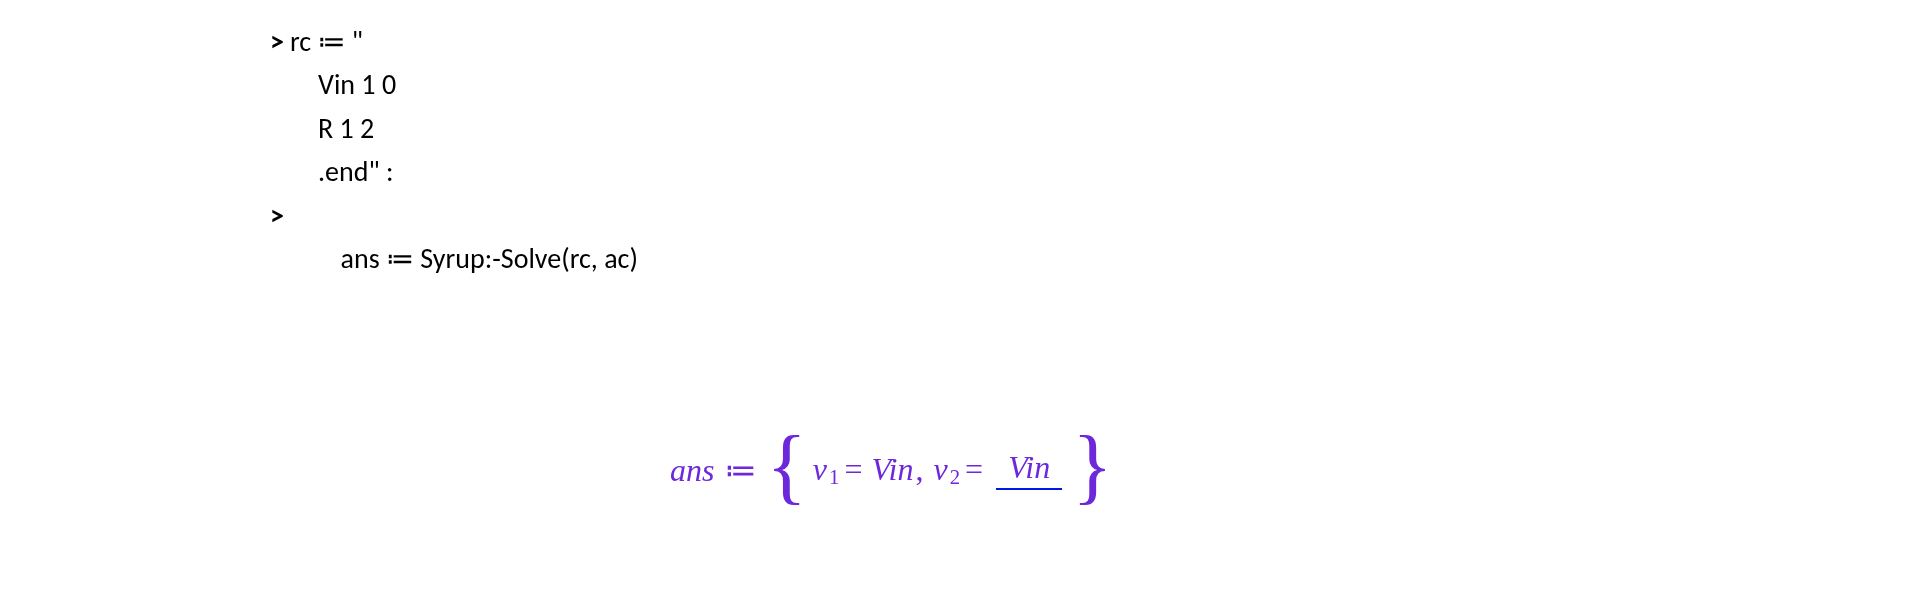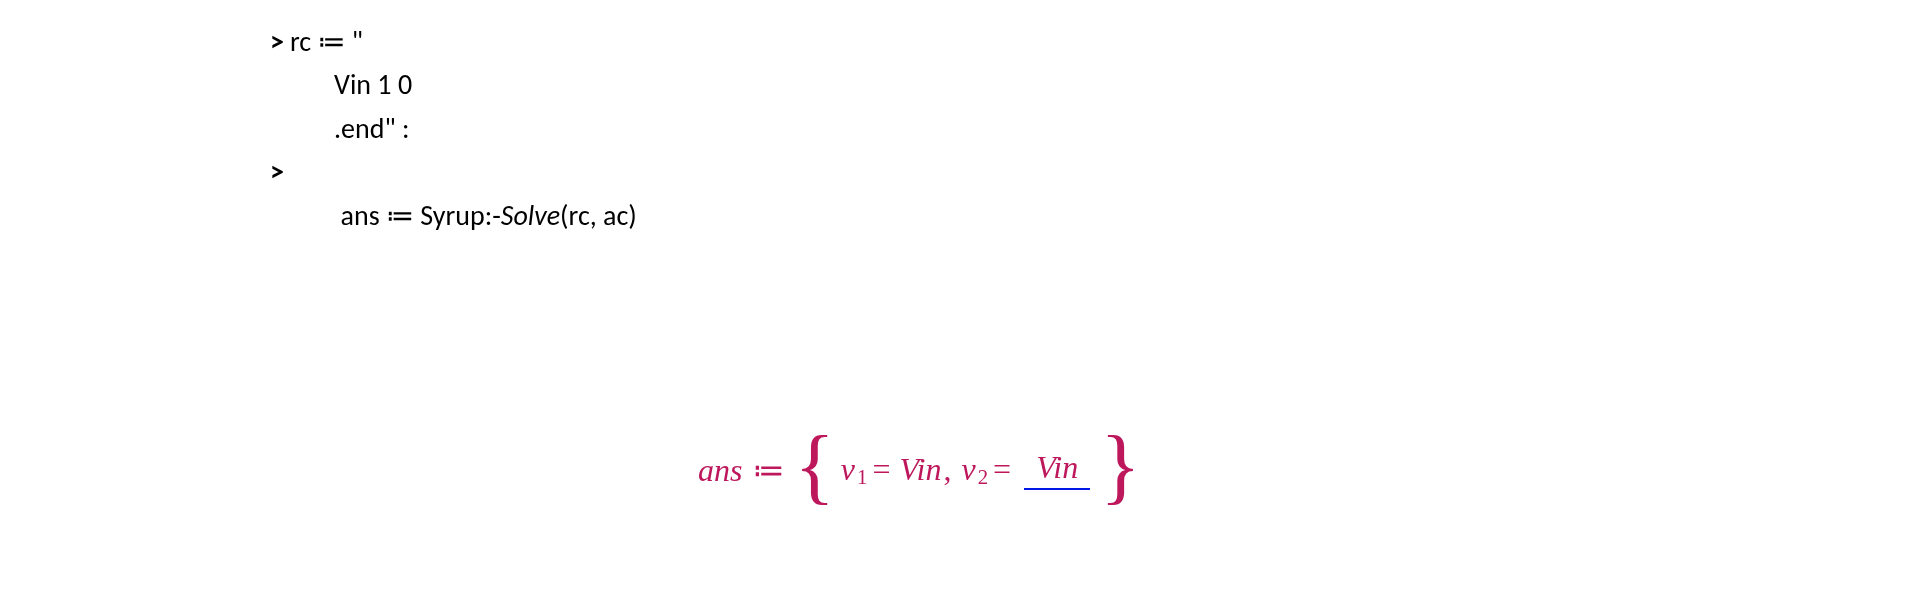--- a/index.html
+++ b/index.html
@@ -20,36 +20,36 @@
   .code-block {
     position: absolute;
     left: 270px;
     top: 20px;
     line-height: 1.55;
   }
   .line {
     white-space: pre;
   }
   .indent {
-    margin-left: 64px;
+    margin-left: 48px;
   }
   .input-row {
     display: flex;
     align-items: baseline;
   }
   .input-row .gt {
     font-weight: 700;
     margin-right: 6px;
   }
-  .italic { font-style: italic; }
+  .italic { }
   .output {
     position: absolute;
-    left: 698px;
+    left: 670px;
     top: 410px;
-    color: #be185d;
+    color: #6d28d9;
     font-family: "Georgia", "Times New Roman", serif;
     font-size: 32px;
     display: flex;
     align-items: center;
     height: 120px;
     font-style: italic;
   }
   .output .upright { font-style: normal; }
   .math-var { font-style: italic; }
   .assign {
@@ -111,20 +111,21 @@
 <div class="page">
 
   <div class="code-block">
 
     <div class="input-row">
       <span class="gt">&gt;</span>
       <span class="line">rc ≔ "</span>
     </div>
 
     <div class="line indent">Vin 1 0</div>
+    <div class="line indent">R 1 2</div>
     <div class="line indent">.end" :</div>
 
     <div class="input-row">
       <span class="gt">&gt;</span>
       <span class="line">
         <span>ans ≔ </span><span>Syrup:-</span><span class="italic">Solve</span><span>(rc, ac)</span>
       </span>
     </div>
 
   </div>

